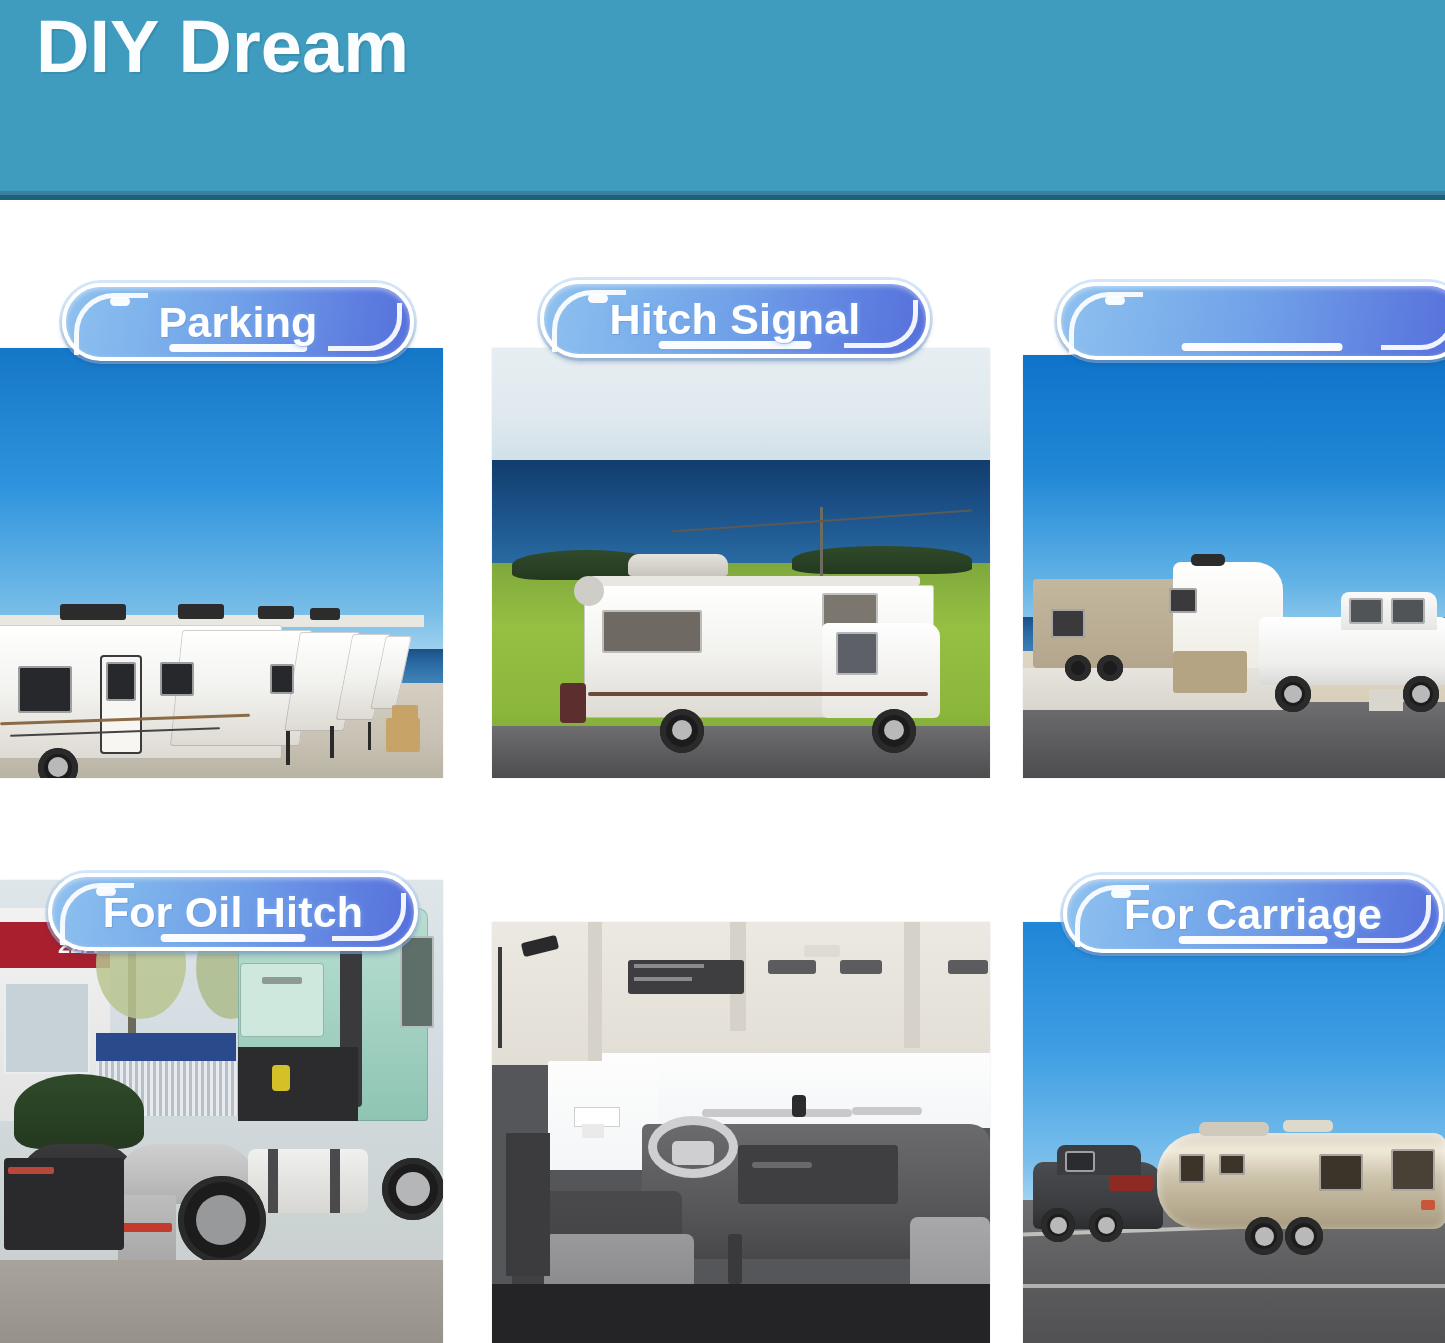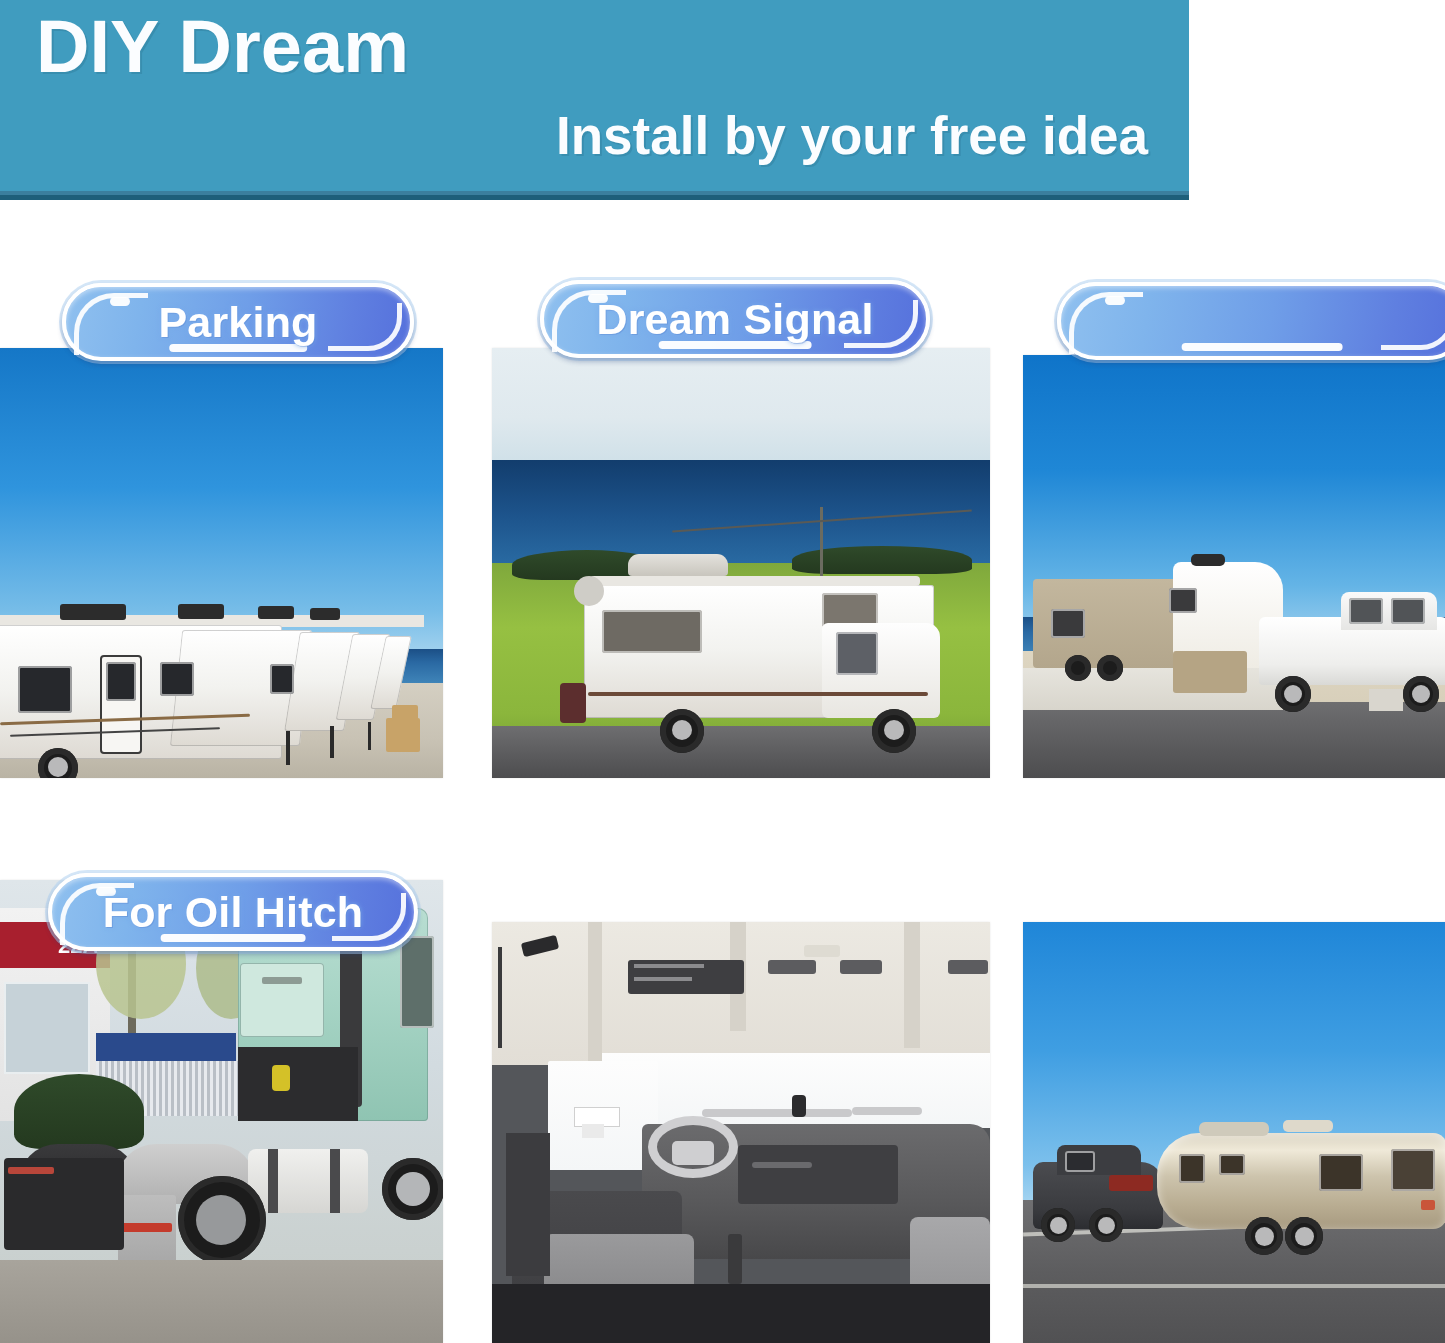--- a/index.html
+++ b/index.html
@@ -6,21 +6,21 @@
   html, body {
     width: 1445px; height: 1343px;
     background: #ffffff;
     font-family: "Liberation Sans", sans-serif;
     overflow: hidden;
   }
   .page { position: relative; width: 1445px; height: 1343px; background: #ffffff; }
 
   
   .header {
-    position: absolute; left: 0; top: 0; width: 1189px; height: 200px;
+    position: absolute; left: 0; top: 0; width: 1445px; height: 200px;
     background: #409cbf;
     border-bottom: 5px solid #1e5f7a;
     overflow: hidden;
   }
   .header-title {
     position: absolute; left: 36px; top: 8px;
     font-size: 74px; font-weight: bold; color: #fbfdff;
     letter-spacing: 0px; line-height: 1.05;
     font-family: "Liberation Sans", sans-serif;
     text-shadow: 2px 2px 0 rgba(40,110,140,0.30);
@@ -162,21 +162,20 @@
   .shop-white { position:absolute; background: linear-gradient(#f2f2f2 0%, #e3e3e3 100%); }
   .bush { position:absolute; background: linear-gradient(#2f4a2a 0%, #24391f 100%); border-radius:50% 50% 20% 20%; }
 </style>
 </head>
 <body>
 
 <div class="page">
 
   <div class="header">
     <div class="header-title">DIY Dream</div>
-    <div class="header-subtitle">Install by your free idea</div>
     <div class="header-underline"></div>
   </div>
 
   <div class="grid">
 
     <div class="cell" style="left:0;top:0;width:470px;height:590px;">
       <div class="photo" style="left:0;top:148px;width:443px;height:430px;">
         <div class="scene">
           <div class="sky-deep" style="height:72%;"></div>
           <div class="sea" style="top:70%;height:8%;"></div>
@@ -245,21 +244,21 @@
           <div class="rim" style="left:180px;top:86.5%;width:20px;height:20px;"></div>
           <div class="rim" style="left:392px;top:86.5%;width:20px;height:20px;"></div>
           <div style="position:absolute;left:68px;top:78%;width:26px;height:40px;background:#5c2e2e;border-radius:4px;"></div>
         </div>
       </div>
       <div class="badge" style="left:60px;top:80px;width:390px;">
         <span class="gloss-arc"></span>
         <span class="gloss-dot"></span>
         <span class="gloss-arc-br"></span>
         <span class="gloss-bar"></span>
-        <span class="badge-label">Dream Signal</span>
+        <span class="badge-label">Hitch Signal</span>
       </div>
     </div>
 
     <div class="cell" style="left:1015px;top:0;width:430px;height:590px;">
       <div class="photo" style="left:8px;top:155px;width:430px;height:423px;">
         <div class="scene">
           <div class="sky-deep" style="height:68%;background:linear-gradient(#0f74c9 0%,#1f87d6 40%,#64b4e6 80%,#9fd0ee 100%);"></div>
           <div class="sea" style="top:62%;height:9%;"></div>
           <div class="ground-pale" style="top:70%;bottom:0;background:linear-gradient(#ded6c2 0%,#cfc6b0 100%);"></div>
           <div class="asphalt" style="top:82%;bottom:0;"></div>
@@ -411,16 +410,23 @@
           <div class="win-dark" style="left:196px;top:55%;width:26px;height:5%;background:#3c3429;"></div>
           <div class="win-dark" style="left:296px;top:55%;width:44px;height:9%;background:#3c3429;"></div>
           <div class="win-dark" style="left:368px;top:54%;width:44px;height:10%;background:#4a4136;"></div>
           <div class="tire" style="left:222px;top:70%;width:38px;height:38px;"></div>
           <div class="tire" style="left:262px;top:70%;width:38px;height:38px;"></div>
           <div class="rim" style="left:232px;top:72.5%;width:19px;height:19px;"></div>
           <div class="rim" style="left:272px;top:72.5%;width:19px;height:19px;"></div>
           <div style="position:absolute;left:398px;top:66%;width:14px;height:10px;background:#c9553a;border-radius:2px;"></div>
         </div>
       </div>
+      <div class="badge" style="left:48px;top:85px;width:380px;">
+        <span class="gloss-arc"></span>
+        <span class="gloss-dot"></span>
+        <span class="gloss-arc-br"></span>
+        <span class="gloss-bar"></span>
+        <span class="badge-label">For Carriage</span>
+      </div>
     </div>
 
   </div>
 </div>
 
 </body></html>

